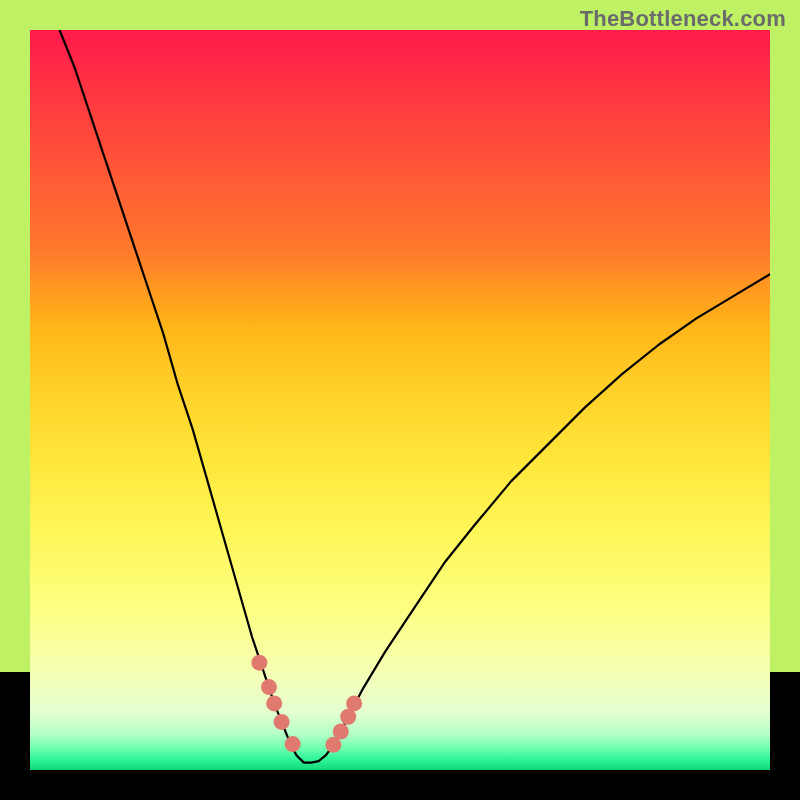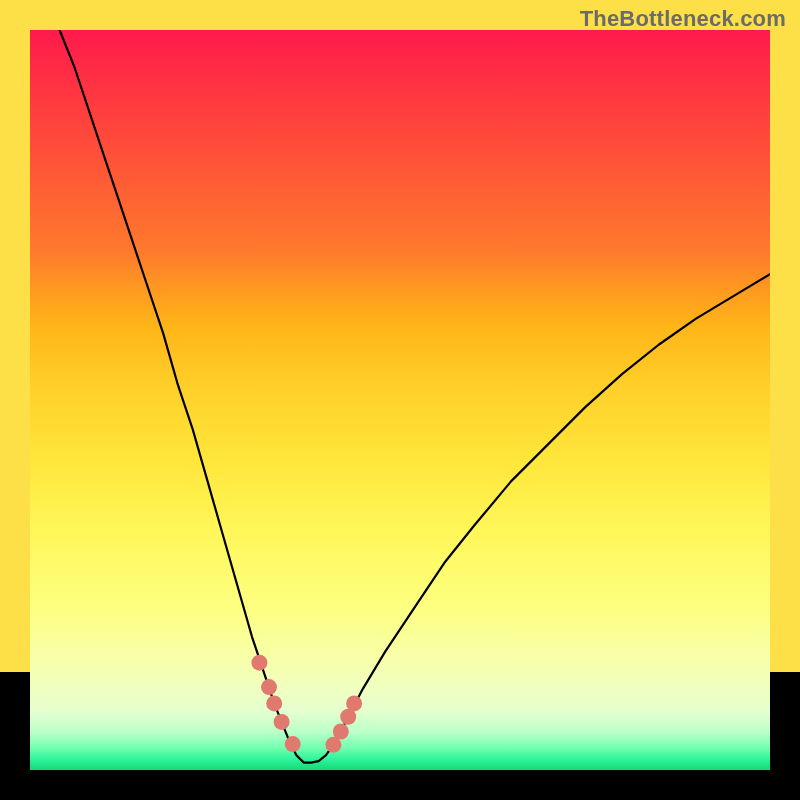--- a/index.html
+++ b/index.html
@@ -1,21 +1,21 @@
 <!DOCTYPE html>
 <html><head>
 <meta charset="utf-8">
 <style>
   * { margin: 0; padding: 0; box-sizing: border-box; }
   html, body { width: 800px; height: 800px; overflow: hidden; background: #000; }
   .frame {
     position: relative;
     width: 800px;
     height: 672px;
-    background: #fde047;
+    background: #bef264;
   }
   .plot-area {
     position: absolute;
     left: 30px;
     top: 30px;
     width: 740px;
     height: 740px;
     background: linear-gradient(to bottom,
       #ff1a4c 0%,
       #ff3b3f 10%,

